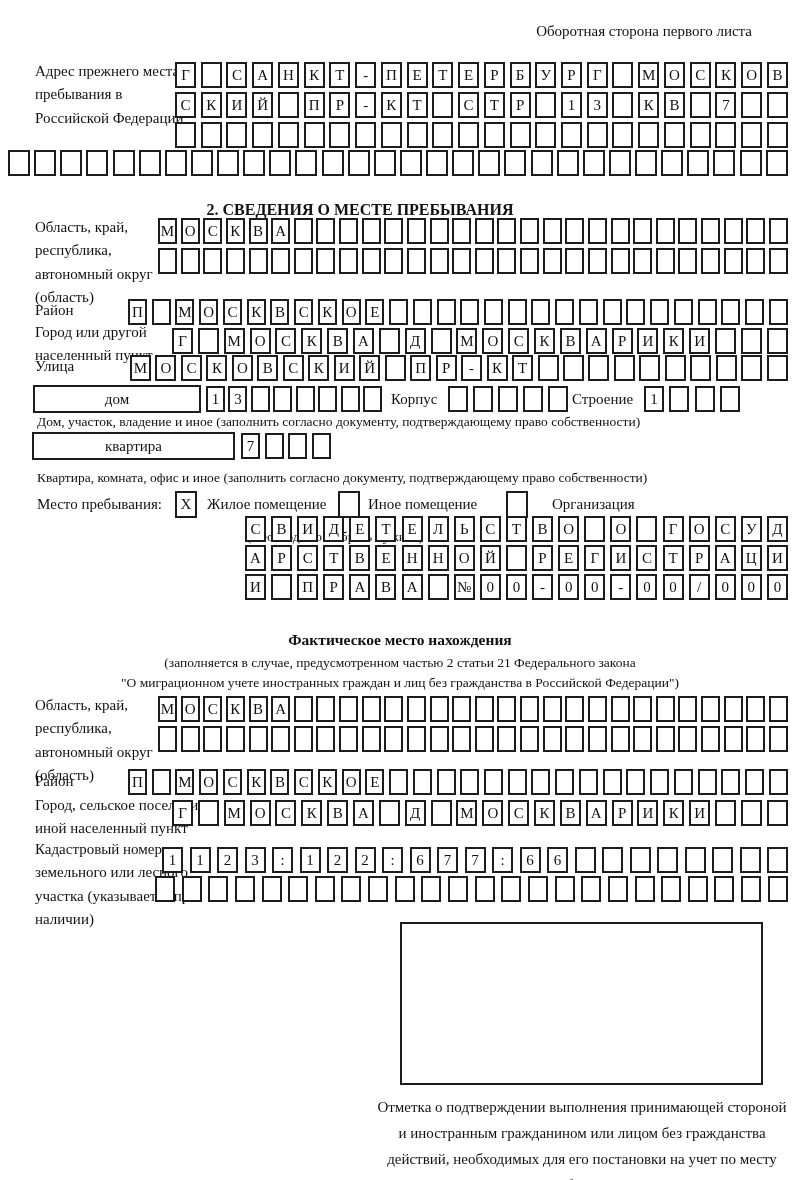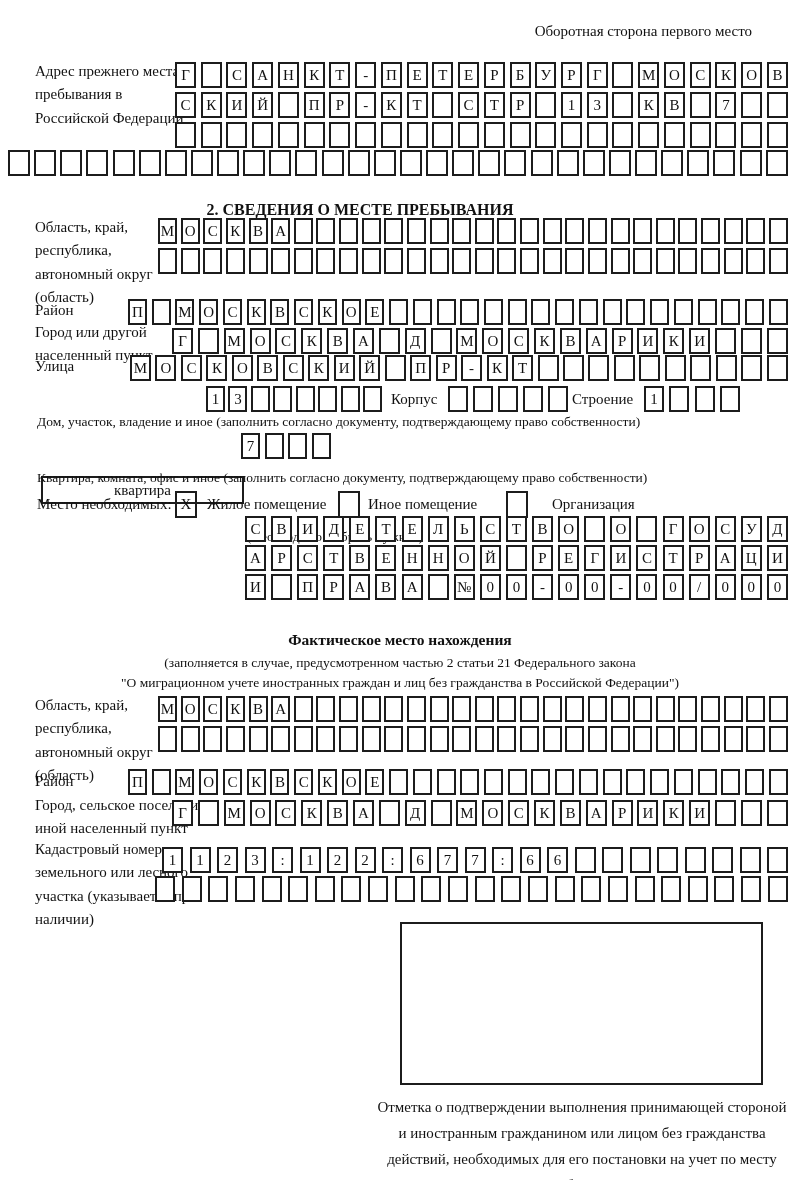--- a/index.html
+++ b/index.html
@@ -26,21 +26,21 @@
   }
   .chk { position:absolute; width:22px; height:27px; border:2px solid #1c1c1c;
     text-align:center; font-size:15px; line-height:23px; }
   .bigbox { position:absolute; border:2px solid #1c1c1c; background:#fff; }
 </style>
 </head>
 <body>
 
 <div class="page">
 
-  <div class="lbl" style="top:20px; right:48px; font-size:15px;">Оборотная сторона первого место</div>
+  <div class="lbl" style="top:20px; right:48px; font-size:15px;">Оборотная сторона первого листа</div>
 
   <div class="lbl" style="left:35px; top:60px; width:150px;">Адрес прежнего места пребывания в Российской Федерации</div>
   <div class="boxrow" style="left:175px; top:62px;  width:613px;">
       <span class="cell" style="width: 21px;">Г</span>
       <span class="cell" style="width: 21px;"></span>
       <span class="cell" style="width: 21px;">С</span>
       <span class="cell" style="width: 21px;">А</span>
       <span class="cell" style="width: 21px;">Н</span>
       <span class="cell" style="width: 21px;">К</span>
       <span class="cell" style="width: 21px;">Т</span>
@@ -294,20 +294,21 @@
       <span class="cell" style="width: 21px;"></span>
       <span class="cell" style="width: 21px;"></span>
       <span class="cell" style="width: 21px;"></span>
       <span class="cell" style="width: 21px;"></span>
       <span class="cell" style="width: 21px;"></span>
       <span class="cell" style="width: 21px;"></span>
       <span class="cell" style="width: 21px;"></span>
       <span class="cell" style="width: 21px;"></span>
     </div>
 
+  <div class="widebox" style="left:33px; top:385px; width:168px;">дом</div>
   <div class="boxrow" style="left:206px; top:386px; width:176px;">
       <span class="cell" style="width: 19px;">1</span>
       <span class="cell" style="width: 19px;">3</span>
       <span class="cell" style="width: 19px;"></span>
       <span class="cell" style="width: 19px;"></span>
       <span class="cell" style="width: 19px;"></span>
       <span class="cell" style="width: 19px;"></span>
       <span class="cell" style="width: 19px;"></span>
       <span class="cell" style="width: 19px;"></span>
     </div>
@@ -321,30 +322,30 @@
     </div>
   <div class="lbl" style="left:572px; top:388px;">Строение</div>
   <div class="boxrow" style="left:644px; top:386px; width:96px;">
       <span class="cell" style="width: 20px;">1</span>
       <span class="cell" style="width: 20px;"></span>
       <span class="cell" style="width: 20px;"></span>
       <span class="cell" style="width: 20px;"></span>
     </div>
   <div class="lbl small" style="left:37px; top:412px;">Дом, участок, владение и иное (заполнить согласно документу, подтверждающему право собственности)</div>
 
-  <div class="widebox" style="left:41px; top:432px; width:203px;margin-top:44px;">квартира</div>
+  <div class="widebox" style="left:32px; top:432px; width:203px;">квартира</div>
   <div class="boxrow" style="left:241px; top:433px; width:90px;">
       <span class="cell" style="width: 19px;">7</span>
       <span class="cell" style="width: 19px;"></span>
       <span class="cell" style="width: 19px;"></span>
       <span class="cell" style="width: 19px;"></span>
     </div>
   <div class="lbl small" style="left:37px; top:468px;">Квартира, комната, офис и иное (заполнить согласно документу, подтверждающему право собственности)</div>
 
-  <div class="lbl" style="left:37px; top:493px;">Место необходимых:</div>
+  <div class="lbl" style="left:37px; top:493px;">Место пребывания:</div>
   <div class="chk" style="left:175px; top:491px;">X</div>
   <div class="lbl" style="left:207px; top:493px;">Жилое помещение</div>
   <div class="chk" style="left:338px; top:491px;"></div>
   <div class="lbl" style="left:368px; top:493px;">Иное помещение</div>
   <div class="chk" style="left:506px; top:491px;"></div>
   <div class="lbl" style="left:552px; top:493px;">Организация</div>
   <div class="lbl small center" style="left:170px; top:527px; width:330px;">(Необходимо выбрать нужное)</div>
 
   <div class="boxrow" style="left:245px; top:516px; width:543px;">
       <span class="cell" style="width: 21px;">С</span>

